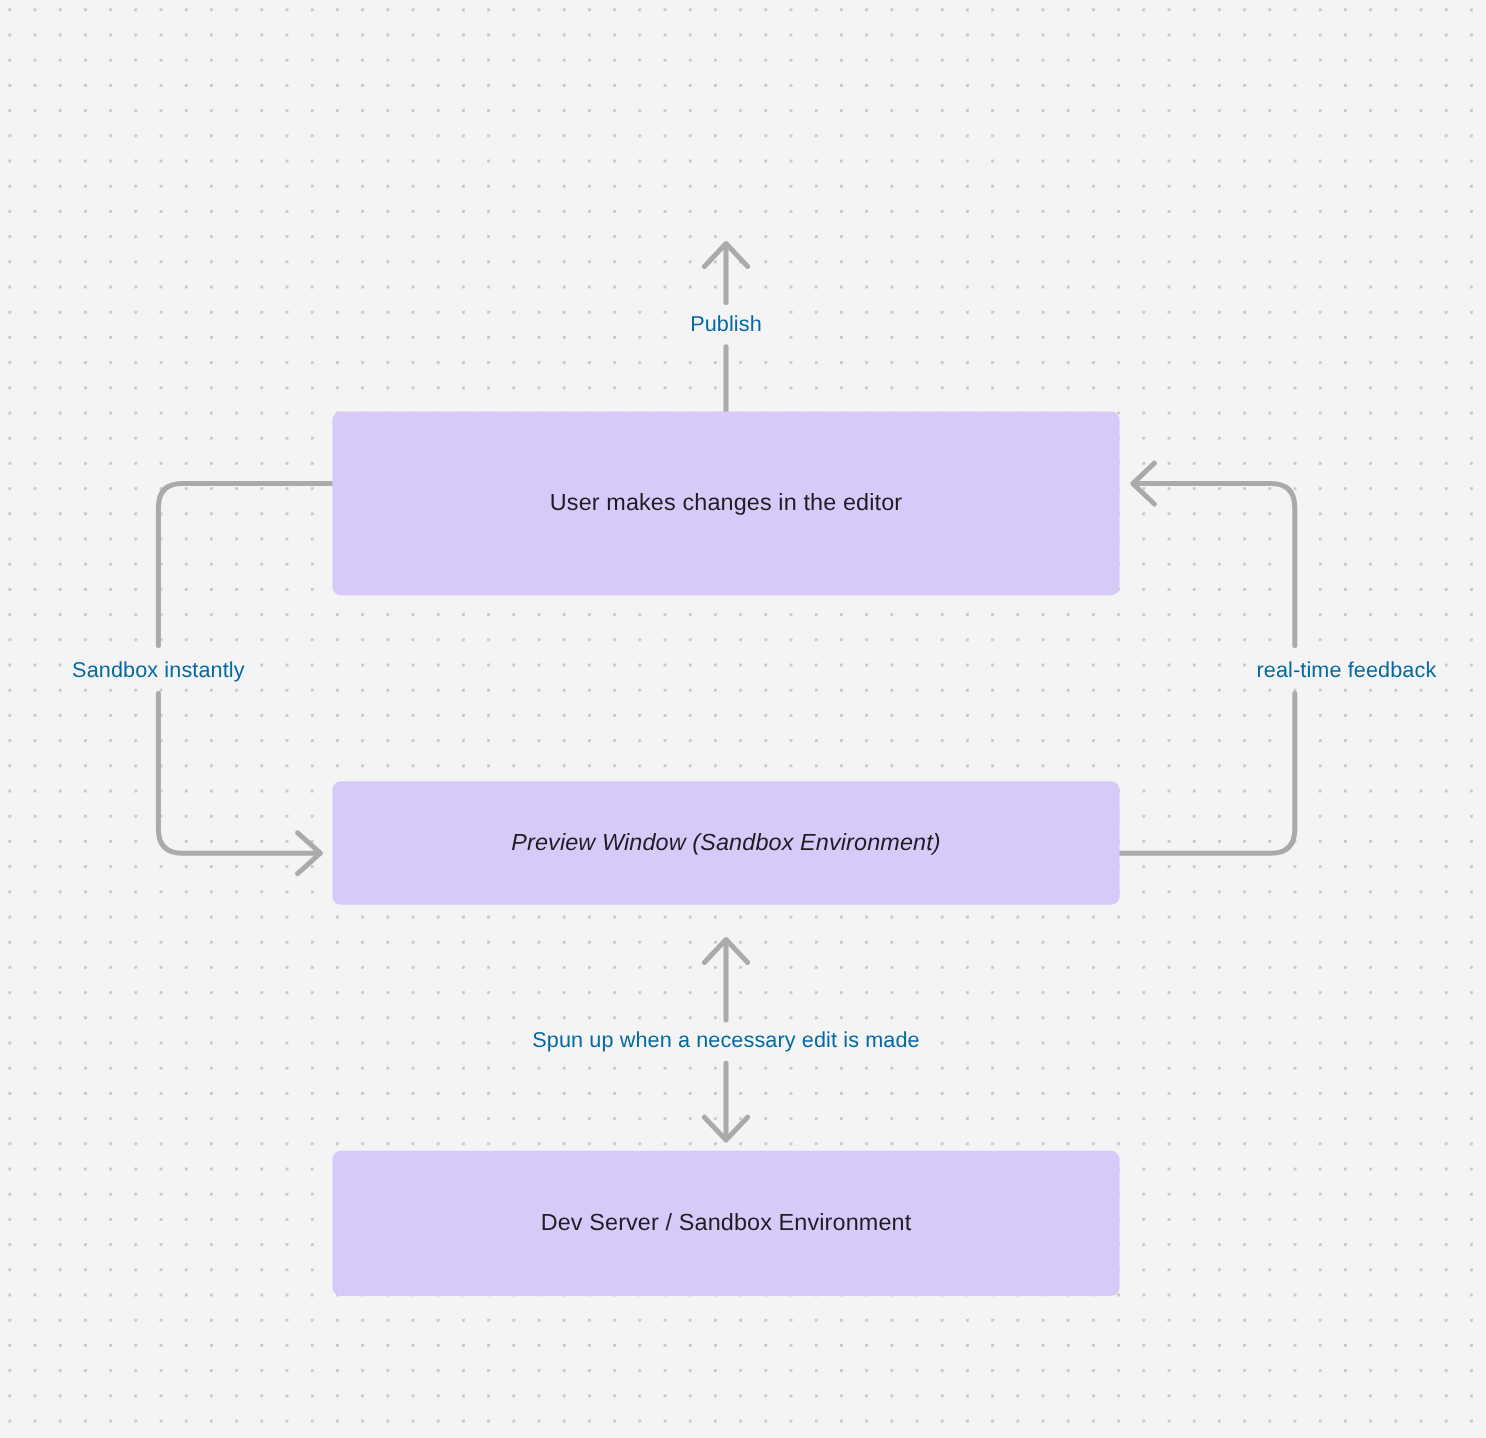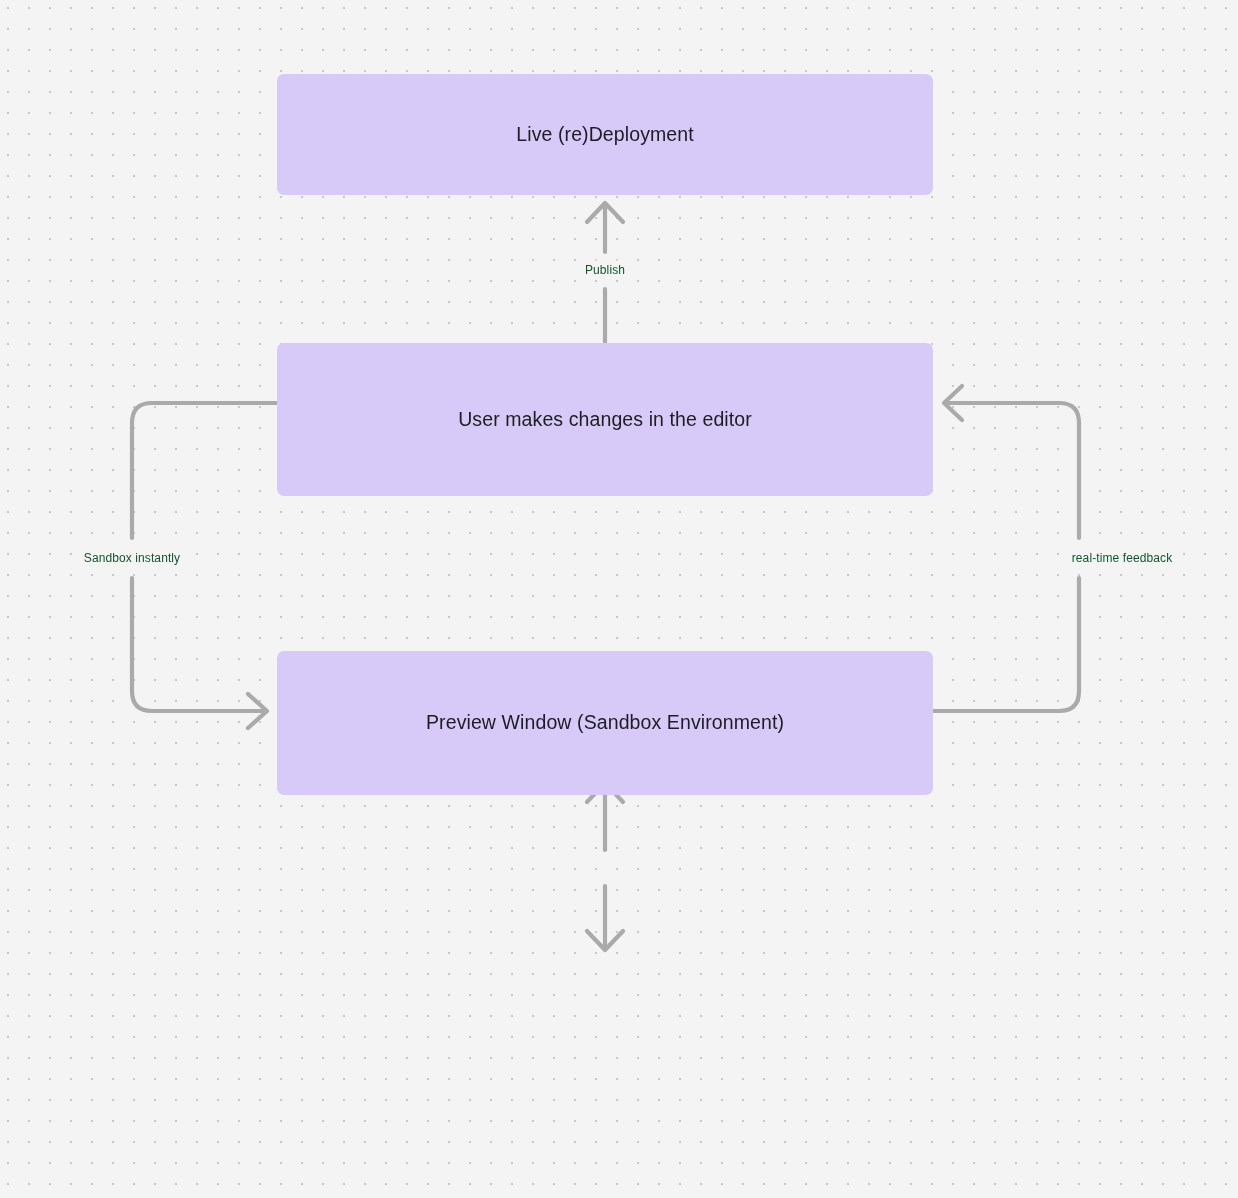--- a/index.html
+++ b/index.html
@@ -42,27 +42,27 @@
   .node-label {
     font-size: 19.5px;
     color: #1d1d22;
     letter-spacing: 0.1px;
     line-height: 1.2;
     text-align: center;
     white-space: nowrap;
   }
   #node-live    { top: 74px;  height: 121px; }
   #node-user    { top: 343px; height: 153px; }
-  #node-preview { top: 651px; height: 144px; }
+  #node-preview { top: 651px; height: 103px; font-style: italic; }
   #node-dev     { top: 959px; height: 121px; }
 
   .edge-label {
     position: absolute;
-    font-size: 12px;
-    color: #14532d;
+    font-size: 18px;
+    color: #0369a1;
     letter-spacing: 0.1px;
     white-space: nowrap;
     background: #f4f4f4;
     padding: 2px 7px;
     transform: translate(-50%, -50%);
     line-height: 1.25;
   }
   #label-publish  { left: 605px;  top: 270px; }
   #label-updates  { left: 132px;  top: 558px; }
   #label-feedback { left: 1078px; top: 558px; margin-left: 44px; }
@@ -99,30 +99,31 @@
     </g>
 
     <g>
       <path d="M605,850 L605,784" fill="none" stroke="#aaaaaa" stroke-width="4.2" stroke-linecap="round"></path>
       <path d="M587,802 L605,783 L623,802" fill="none" stroke="#aaaaaa" stroke-width="4.2" stroke-linecap="round" stroke-linejoin="round"></path>
       <path d="M605,886 L605,949" fill="none" stroke="#aaaaaa" stroke-width="4.2" stroke-linecap="round"></path>
       <path d="M587,931 L605,950 L623,931" fill="none" stroke="#aaaaaa" stroke-width="4.2" stroke-linecap="round" stroke-linejoin="round"></path>
     </g>
   </svg>
 
-  <div class="node" id="node-live">
-    <span class="node-label">Live (re)Deployment</span>
-  </div>
 
   <div class="node" id="node-user">
     <span class="node-label">User makes changes in the editor</span>
   </div>
 
   <div class="node" id="node-preview">
     <span class="node-label">Preview Window (Sandbox Environment)</span>
   </div>
 
+  <div class="node" id="node-dev">
+    <span class="node-label">Dev Server / Sandbox Environment</span>
+  </div>
 
   <div class="edge-label" id="label-publish">Publish</div>
   <div class="edge-label" id="label-updates">Sandbox instantly</div>
   <div class="edge-label" id="label-feedback">real-time feedback</div>
+  <div class="edge-label" id="label-spun">Spun up when a necessary edit is made</div>
 
 </div>
 
 </body></html>

